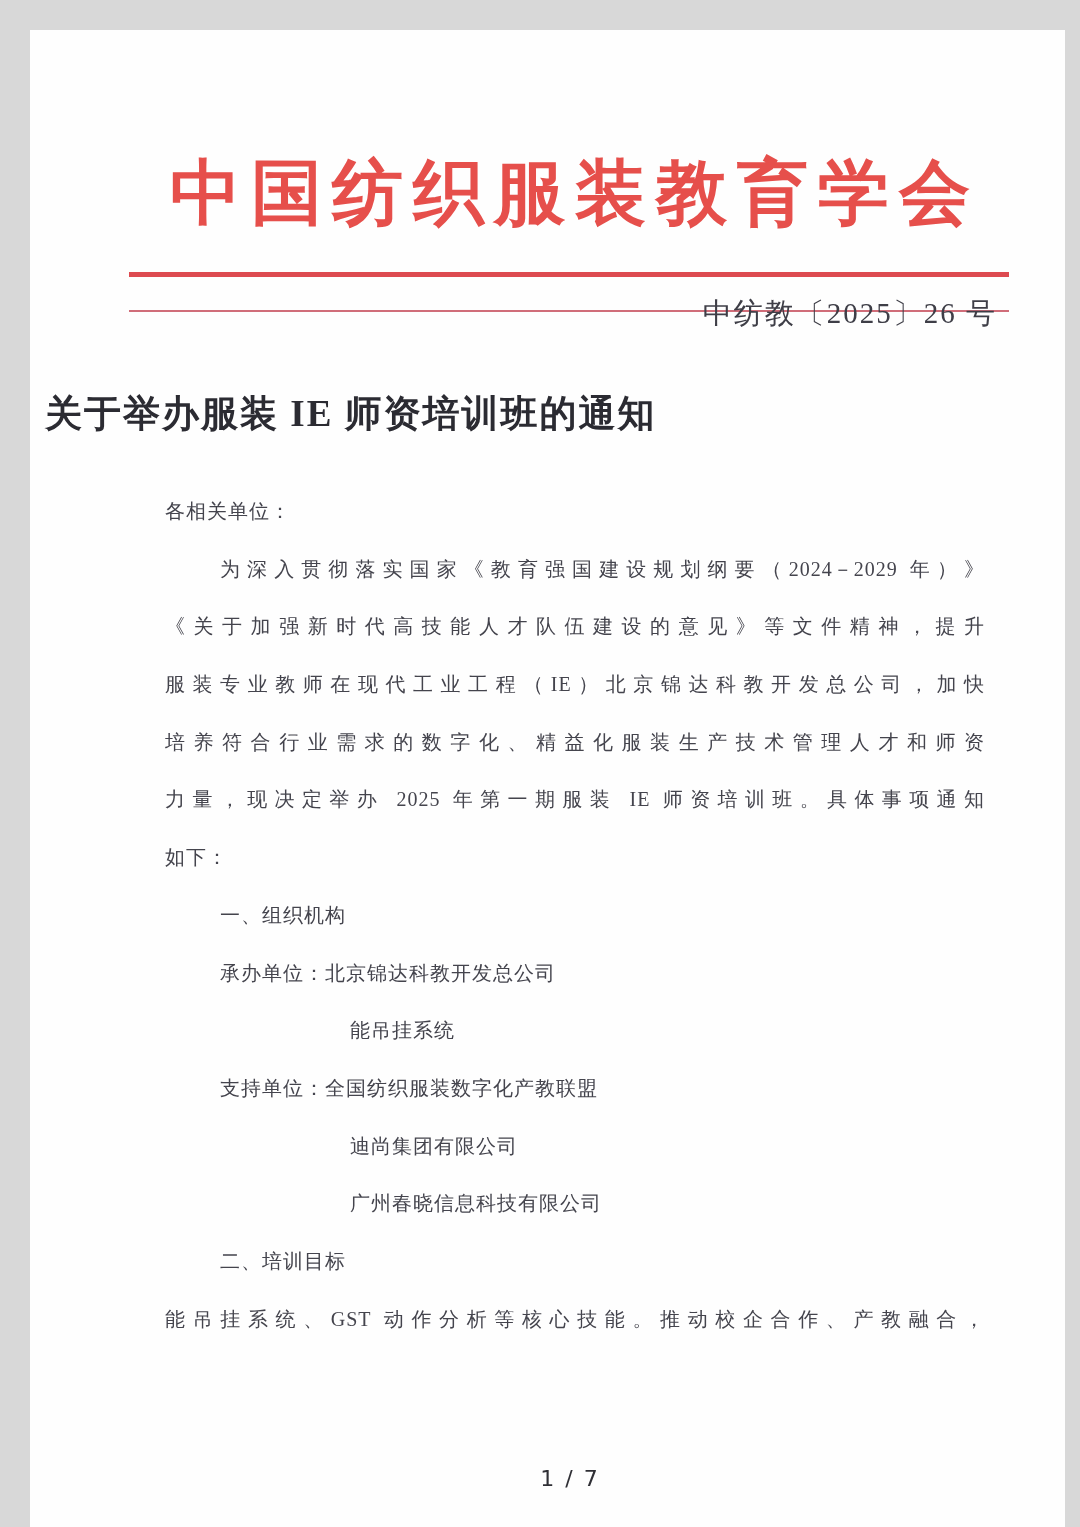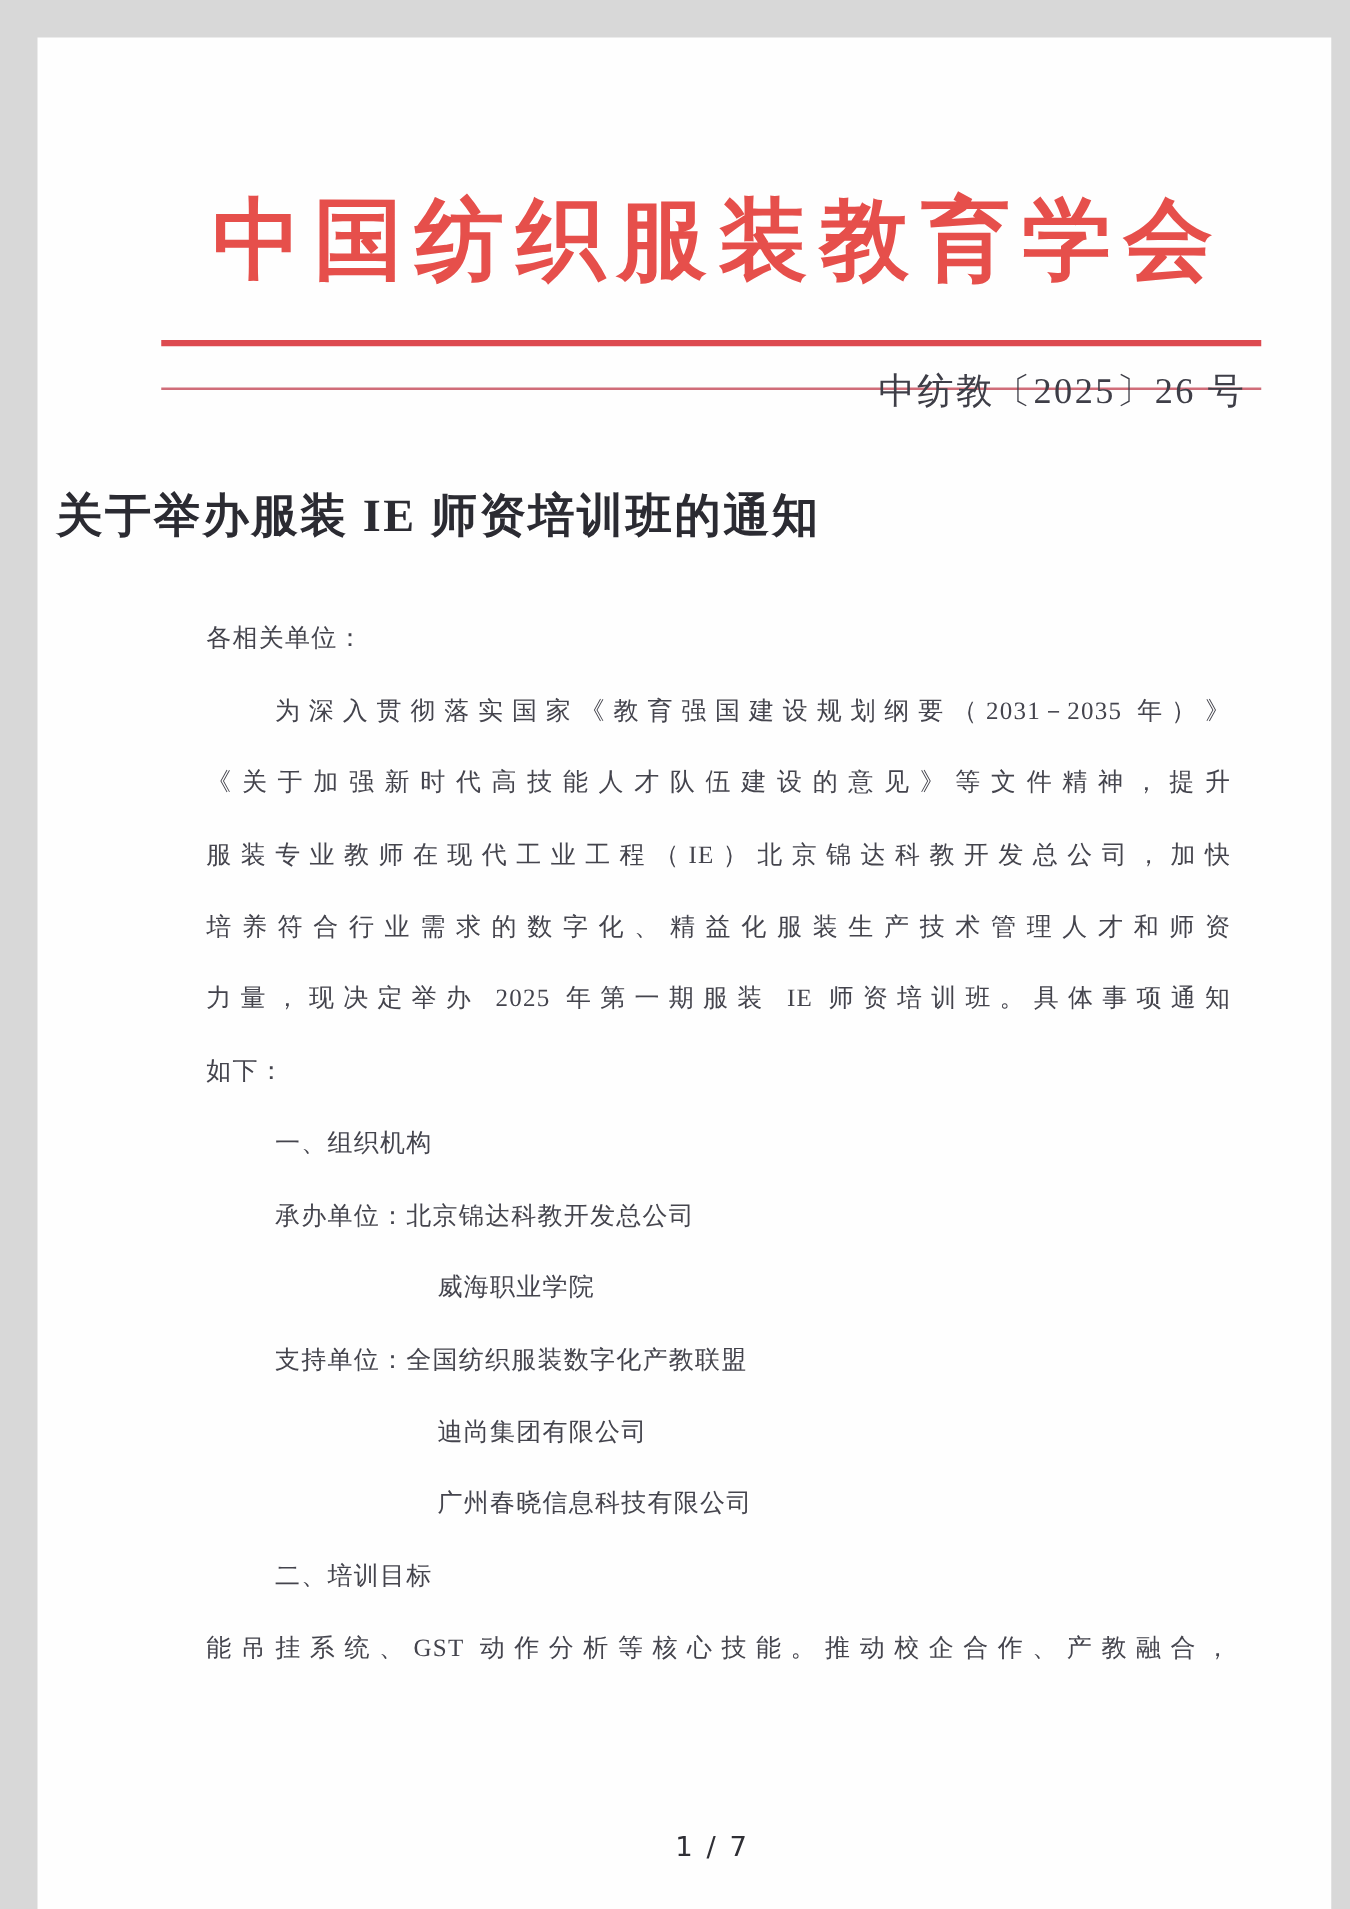--- a/index.html
+++ b/index.html
@@ -109,29 +109,29 @@
     <div class="rule-thick"></div>
     <div class="rule-thin"></div>
   </div>
 
   <div class="doc-number">中纺教〔2025〕26 号</div>
 
   <div class="doc-title">关于举办服装 IE 师资培训班的通知</div>
 
   <div class="body-block" id="body-lines">
       <div class="line">各相关单位：</div>
-      <div class="line indent fill">为深入贯彻落实国家《教育强国建设规划纲要（2031－2035 年）》</div>
+      <div class="line indent fill">为深入贯彻落实国家《教育强国建设规划纲要（2024－2029 年）》</div>
       <div class="line fill">《关于加强新时代高技能人才队伍建设的意见》等文件精神，提升</div>
       <div class="line fill">服装专业教师在现代工业工程（IE）北京锦达科教开发总公司，加快</div>
       <div class="line fill">培养符合行业需求的数字化、精益化服装生产技术管理人才和师资</div>
       <div class="line fill">力量，现决定举办 2025 年第一期服装 IE 师资培训班。具体事项通知</div>
       <div class="line">如下：</div>
       <div class="line indent">一、组织机构</div>
       <div class="line indent">承办单位：北京锦达科教开发总公司</div>
-      <div class="line hang">威海职业学院</div>
+      <div class="line hang">能吊挂系统</div>
       <div class="line indent">支持单位：全国纺织服装数字化产教联盟</div>
       <div class="line hang">迪尚集团有限公司</div>
       <div class="line hang">广州春晓信息科技有限公司</div>
       <div class="line indent">二、培训目标</div>
       <div class="line fill">能吊挂系统、GST 动作分析等核心技能。推动校企合作、产教融合，</div>
     </div>
 
   <div class="page-number">1 / 7</div>
 
 </div>

